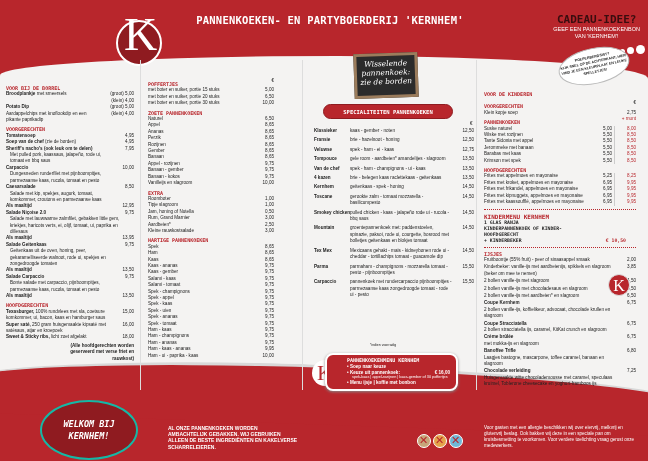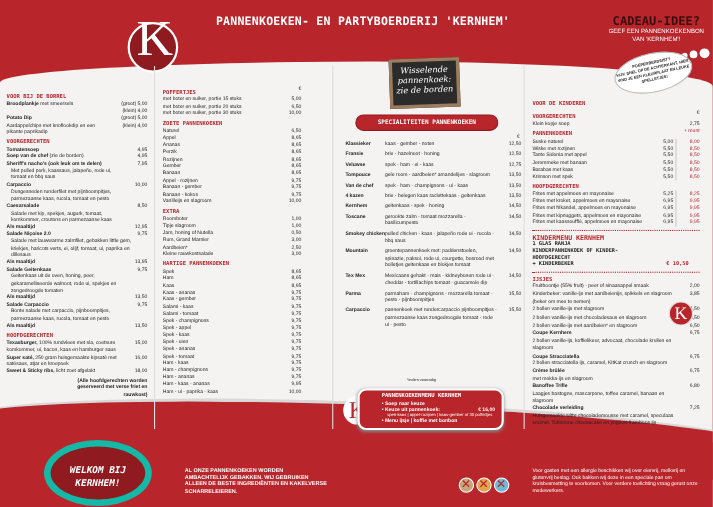--- a/index.html
+++ b/index.html
@@ -26,21 +26,21 @@
 .c2{left:148px;top:78px;width:126px}
 .c3{left:314px;top:178px;width:160px}
 .c4{left:484px;top:88px;width:152px}
 .vline{position:absolute;top:60px;width:1px;height:330px;background:#ddd}
 .chalk{position:absolute;left:354px;top:53px;width:64px;height:45px;background:#2b2b2b;border:3px solid #9b7c5c;color:#fff;font-family:"DejaVu Serif",serif;font-style:italic;font-size:7.5px;line-height:9px;text-align:center;padding-top:3px;transform:rotate(-2deg)}
 .spec-pill{position:absolute;left:323px;top:104px;width:130px;height:15px;background:#b8262c;border-radius:8px;color:#fff;font-family:"DejaVu Sans Mono",monospace;font-weight:bold;font-size:5.5px;text-align:center;line-height:15px;border:1px solid #8f1b20}
 .c3 .r{display:grid;grid-template-columns:36px 1fr 22px;margin-bottom:3px}
 .menu-box{position:absolute;left:325px;top:353px;width:133px;height:38px;background:#b8262c;border:2px solid #fff;border-radius:8px;color:#fff;font-size:4.6px;line-height:5.8px;padding:3px 6px 0 20px;box-shadow:0 1px 3px #888}
 .menu-box .h{font-family:"DejaVu Sans Mono",monospace;font-weight:bold;font-size:5px}
 .menu-logo{position:absolute;left:312px;top:360px;width:26px;height:26px;border-radius:50%;background:#fff;color:#b8262c;font-family:"Liberation Serif",serif;font-size:22px;text-align:center;line-height:26px}
-.welcome{position:absolute;left:40px;top:400px;width:98px;height:60px;border-radius:50%;background:#8f1b20;border:6px solid #14b8a6;color:#fff;font-family:"DejaVu Sans Mono",monospace;font-weight:bold;font-style:italic;font-size:8.5px;text-align:center;padding-top:16px;line-height:12px}
+.welcome{position:absolute;left:40px;top:400px;width:98px;height:60px;border-radius:50%;background:#8f1b20;border:2px solid #14b8a6;color:#fff;font-family:"DejaVu Sans Mono",monospace;font-weight:bold;font-style:italic;font-size:8.5px;text-align:center;padding-top:16px;line-height:12px}
 .bake{position:absolute;left:168px;top:425px;color:#fff;font-size:5px;font-weight:bold;line-height:6.2px;width:130px}
 .allergy{position:absolute;left:484px;top:425px;color:#fff;font-size:4.6px;line-height:6px;width:156px}
 .icons{position:absolute;left:417px;top:434px;display:flex;gap:2px}
 .icons span{width:14px;height:14px;border-radius:50%;border:1.5px solid #fff;display:inline-block;position:relative}
 .icons span::after{content:"✕";position:absolute;left:1px;top:-1px;font-size:11px;color:#b8262c}
 .kinder{color:#b8262c;font-family:"DejaVu Sans Mono",monospace;font-weight:bold;font-size:6px;line-height:7px}
 .kinder2{font-family:"DejaVu Sans Mono",monospace;font-weight:bold;font-size:4.8px;line-height:6px;color:#222}
 .klogo{position:absolute;left:608px;top:274px;width:22px;height:22px;border-radius:50%;background:#b8262c;color:#fff;font-family:"Liberation Serif",serif;font-size:16px;text-align:center;line-height:22px;border:1px solid #ddd}
 .red{color:#b8262c}
 .dotted{border-top:1px dotted #b8262c;margin:3px 0}

